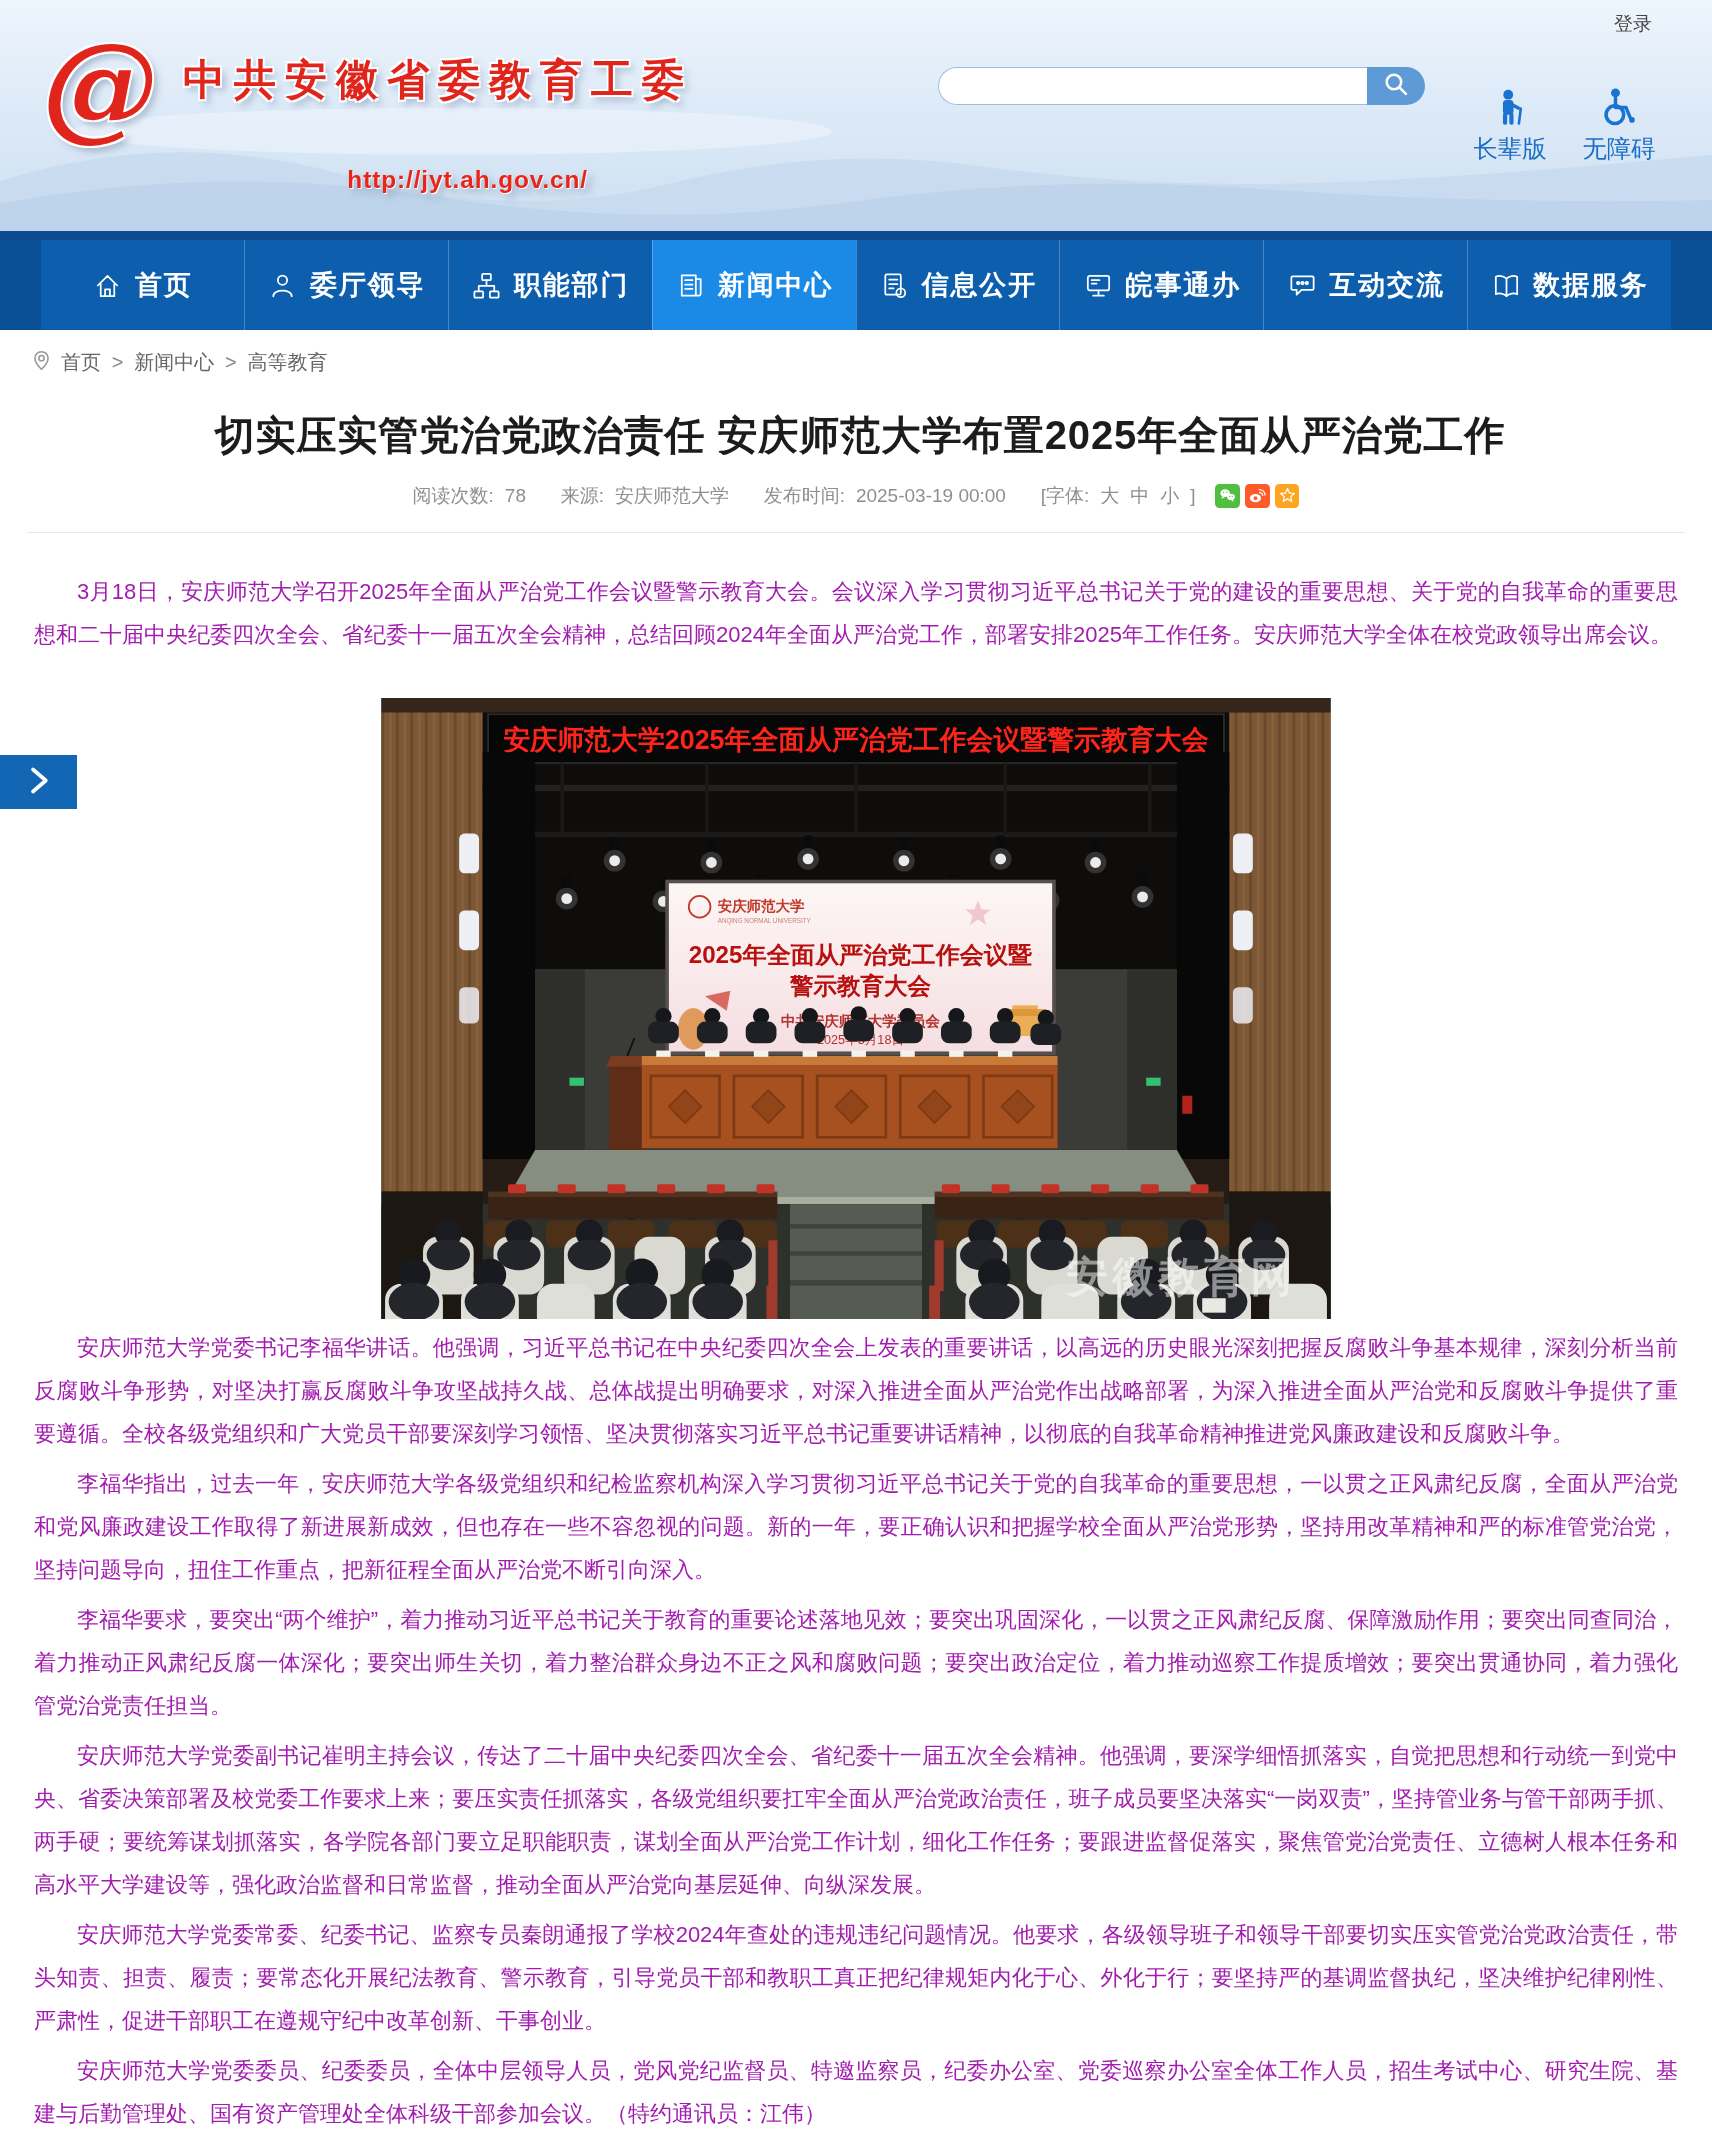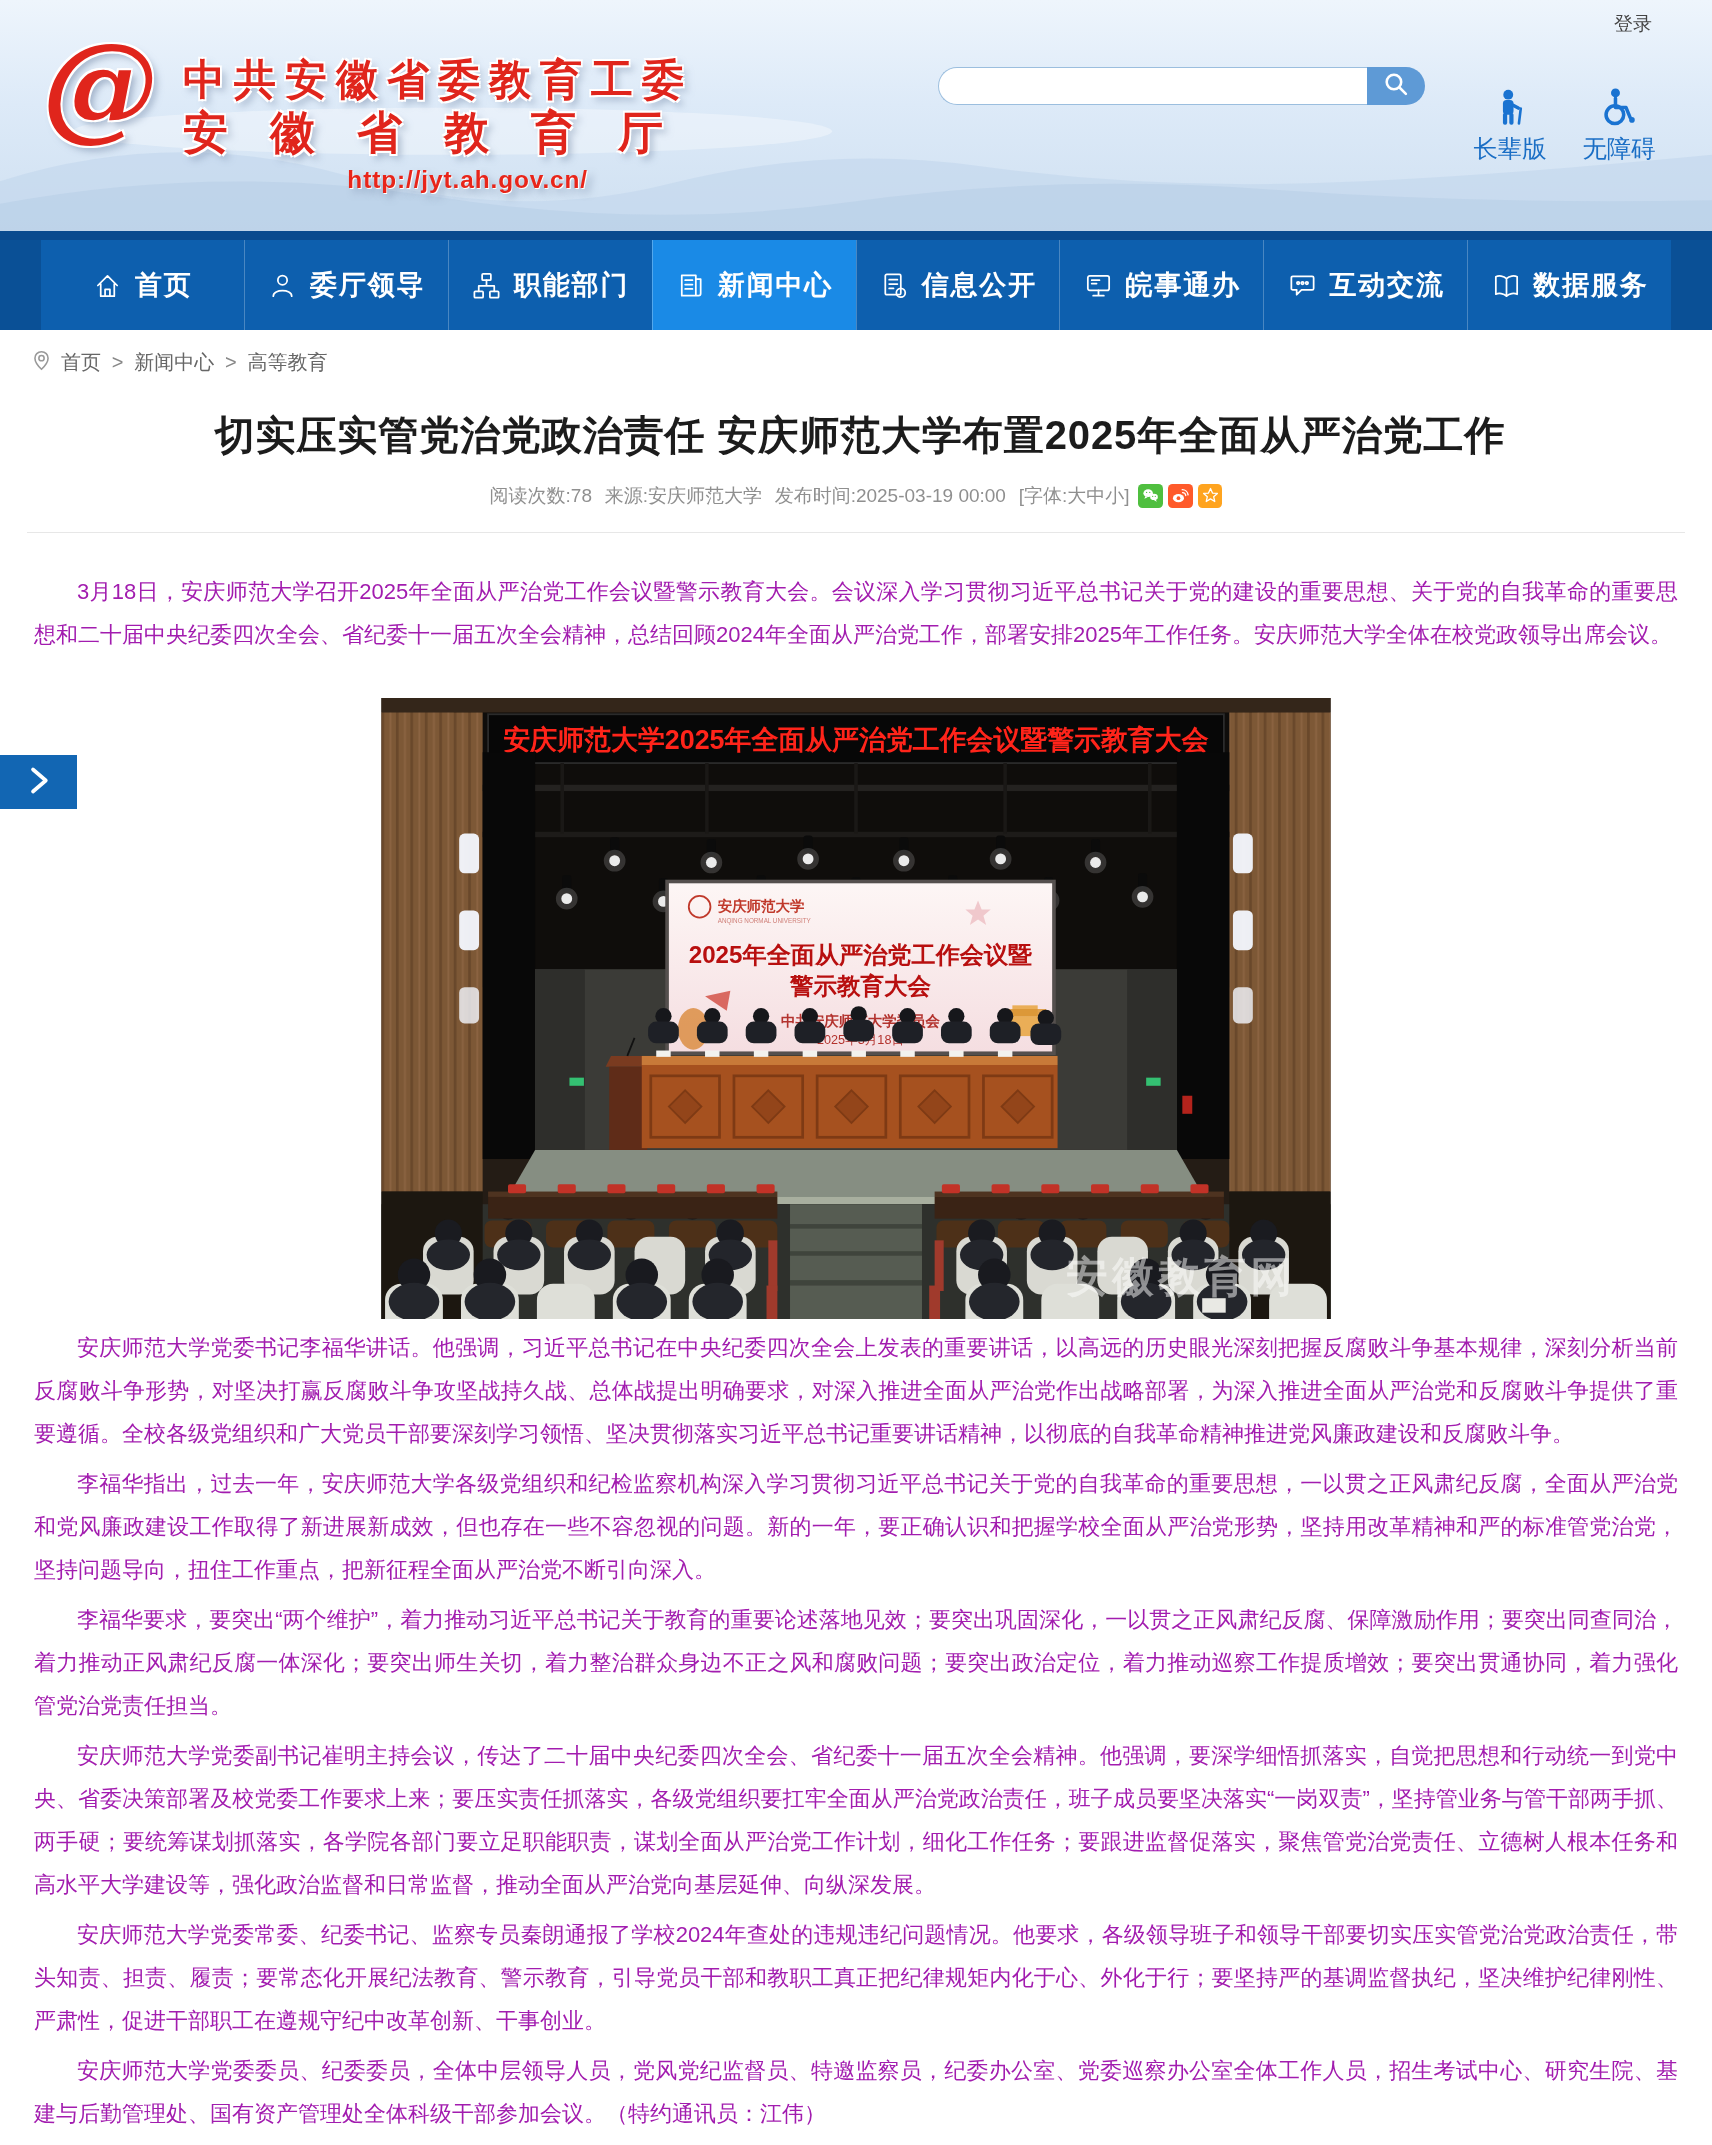--- a/index.html
+++ b/index.html
@@ -39,21 +39,21 @@
   .nicon path,.nicon rect,.nicon circle{stroke:#fff;stroke-width:1.8;fill:none;stroke-linecap:round;stroke-linejoin:round;}
 
   
   .crumbs{position:absolute;left:31px;top:349px;display:flex;align-items:center;gap:9px;font-size:20px;color:#666;}
   .crumbs a{color:#666;text-decoration:none;}
   .crumb-sep{color:#888;margin:0 1.8px;}
 
   
   .article{position:absolute;left:0;top:389px;width:1712px;}
   .a-title{position:absolute;left:0;top:14.5px;width:100%;text-align:center;font-size:40px;font-weight:bold;color:#1c1c1c;margin:4px;letter-spacing:0.9px;}
-  .a-meta{position:absolute;left:0;top:94px;width:100%;display:flex;justify-content:center;align-items:center;gap:0;
+  .a-meta{position:absolute;left:0;top:94px;width:100%;display:flex;justify-content:center;align-items:center;gap:11px;
     font-size:19px;color:#8f8f8f;}
   .a-meta .gap{width:12.7px;}
   .fontsize-btn{cursor:pointer;}
   .share{display:flex;gap:5.4px;margin-left:9px;}
   .share-btn{width:24.4px;height:24.4px;border:none;padding:0;border-radius:4.5px;cursor:pointer;display:flex;align-items:center;justify-content:center;}
   .share-wechat{background:#4fbf3f;} .share-weibo{background:#ff5a2a;} .share-star{background:#ffa41f;}
   .divider{position:absolute;left:27px;top:143px;width:1658px;height:0;border-top:0.9px solid #e7e7e7;}
   .body-text{position:absolute;left:27px;top:174px;width:1658px;}
   .body-text p{margin:7px;font-size:22px;line-height:43px;color:#a21caf;text-align:justify;text-indent:43px;}
   .photo-wrap{width:950px;margin:42px auto 7.2px auto;}
@@ -70,21 +70,20 @@
 
   <div class="header">
     <svg class="mountains" viewBox="0 0 1893 150" preserveAspectRatio="none">
       <path d="M0 150 L0 95 Q190 35 380 88 T740 98 T1080 78 T1420 98 T1893 66 L1893 150 Z" fill="#c3d7ec" opacity="0.65"></path>
       <path d="M0 150 L0 120 Q240 75 480 112 T940 118 T1400 104 T1893 116 L1893 150 Z" fill="#b7cde6" opacity="0.55"></path>
       <ellipse cx="500" cy="40" rx="420" ry="26" fill="#ffffff" opacity="0.35"></ellipse>
     </svg>
     <a class="login" href="#">登录</a>
     <div class="logo-glyph">@</div>
     <div class="org1">中共安徽省委教育工委</div>
-    <div class="org2">安徽省教育厅</div>
     <div class="org-url">http://jyt.ah.gov.cn/</div>
 
     <div class="search-wrap">
       <input class="search-input" type="text" value="" style="">
       <button class="search-btn">
         <span>
           <svg width="29" height="29" viewBox="0 0 34 34">
             <circle cx="14" cy="14" r="8.5" stroke="#fff" stroke-width="3" fill="none"></circle>
             <line x1="20.5" y1="20.5" x2="28" y2="28" stroke="#fff" stroke-width="3" stroke-linecap="round"></line>
           </svg>

